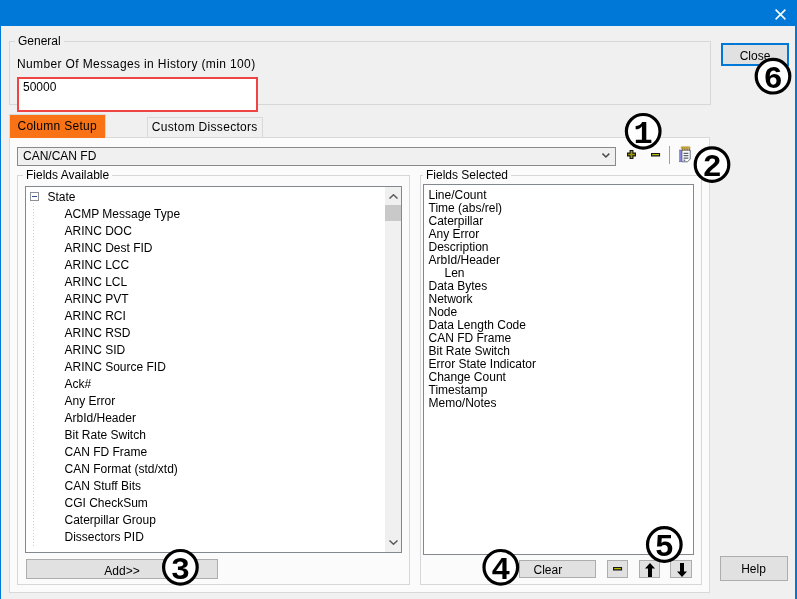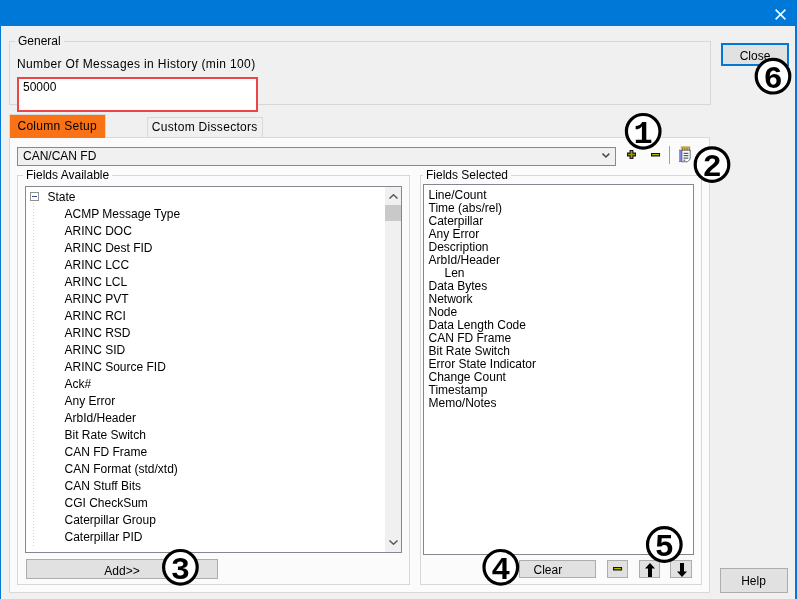--- a/index.html
+++ b/index.html
@@ -96,21 +96,21 @@
   <div class="row" style="left:38.5px;top:172.6px;">ARINC Source FID</div>
   <div class="row" style="left:38.5px;top:189.6px;">Ack#</div>
   <div class="row" style="left:38.5px;top:206.6px;">Any Error</div>
   <div class="row" style="left:38.5px;top:223.6px;">ArbId/Header</div>
   <div class="row" style="left:38.5px;top:240.6px;">Bit Rate Switch</div>
   <div class="row" style="left:38.5px;top:257.6px;">CAN FD Frame</div>
   <div class="row" style="left:38.5px;top:274.6px;">CAN Format (std/xtd)</div>
   <div class="row" style="left:38.5px;top:291.6px;">CAN Stuff Bits</div>
   <div class="row" style="left:38.5px;top:308.6px;">CGI CheckSum</div>
   <div class="row" style="left:38.5px;top:325.6px;">Caterpillar Group</div>
-  <div class="row" style="left:38.5px;top:342.6px;">Caterpillar PID</div>
+  <div class="row" style="left:38.5px;top:342.6px;">Dissectors PID</div>
 
   <div class="abs" style="right:0;top:0;width:16px;height:365px;background:#f0f0f0;">
     <svg class="abs" style="left:4px;top:7px" width="9" height="5">
       <path d="M0.5,4.5 L4.5,0.8 L8.5,4.5" stroke="#5a5a5a" stroke-width="1.5" fill="none"></path>
     </svg>
     <div class="abs" style="left:0;top:18.5px;width:16px;height:15.5px;background:#c9c9c9;"></div>
     <svg class="abs" style="left:4px;top:353px" width="9" height="5">
       <path d="M0.5,0.5 L4.5,4.2 L8.5,0.5" stroke="#5a5a5a" stroke-width="1.5" fill="none"></path>
     </svg>
   </div>
@@ -148,21 +148,21 @@
   <svg class="abs" style="left:5px;top:2px" width="10" height="14">
     <path d="M5,0 L10,5.5 L7,5.5 L7,14 L3,14 L3,5.5 L0,5.5 Z" fill="#000"></path>
   </svg>
 </div>
 <div class="btn" style="left:670px;top:559.5px;width:22px;height:18px;">
   <svg class="abs" style="left:6px;top:2px" width="10" height="14">
     <path d="M5,14 L10,8.5 L7,8.5 L7,0 L3,0 L3,8.5 L0,8.5 Z" fill="#000"></path>
   </svg>
 </div>
 
-<div class="btn" style="left:719.5px;top:568px;width:68px;height:24.5px;line-height:25px;">Help</div>
+<div class="btn" style="left:719.5px;top:556px;width:68px;height:24.5px;line-height:25px;">Help</div>
 
 <svg class="ann" style="left:0;top:0;" width="797" height="599" viewBox="0 0 797 599">
   <g font-family="Liberation Mono" font-weight="bold" font-size="32px" text-anchor="middle" fill="#000">
     <circle cx="643.2" cy="131.3" r="16.8" fill="#fff" stroke="#000" stroke-width="3.2"></circle>
     <text x="643.2" y="143.1">1</text>
     <circle cx="712" cy="164.6" r="16.8" fill="#fff" stroke="#000" stroke-width="3.2"></circle>
     <text x="712" y="176.4">2</text>
     <circle cx="180.4" cy="567.3" r="16.8" fill="#fff" stroke="#000" stroke-width="3.2"></circle>
     <text x="180.4" y="579.1">3</text>
     <circle cx="500.8" cy="567.3" r="16.8" fill="#fff" stroke="#000" stroke-width="3.2"></circle>

